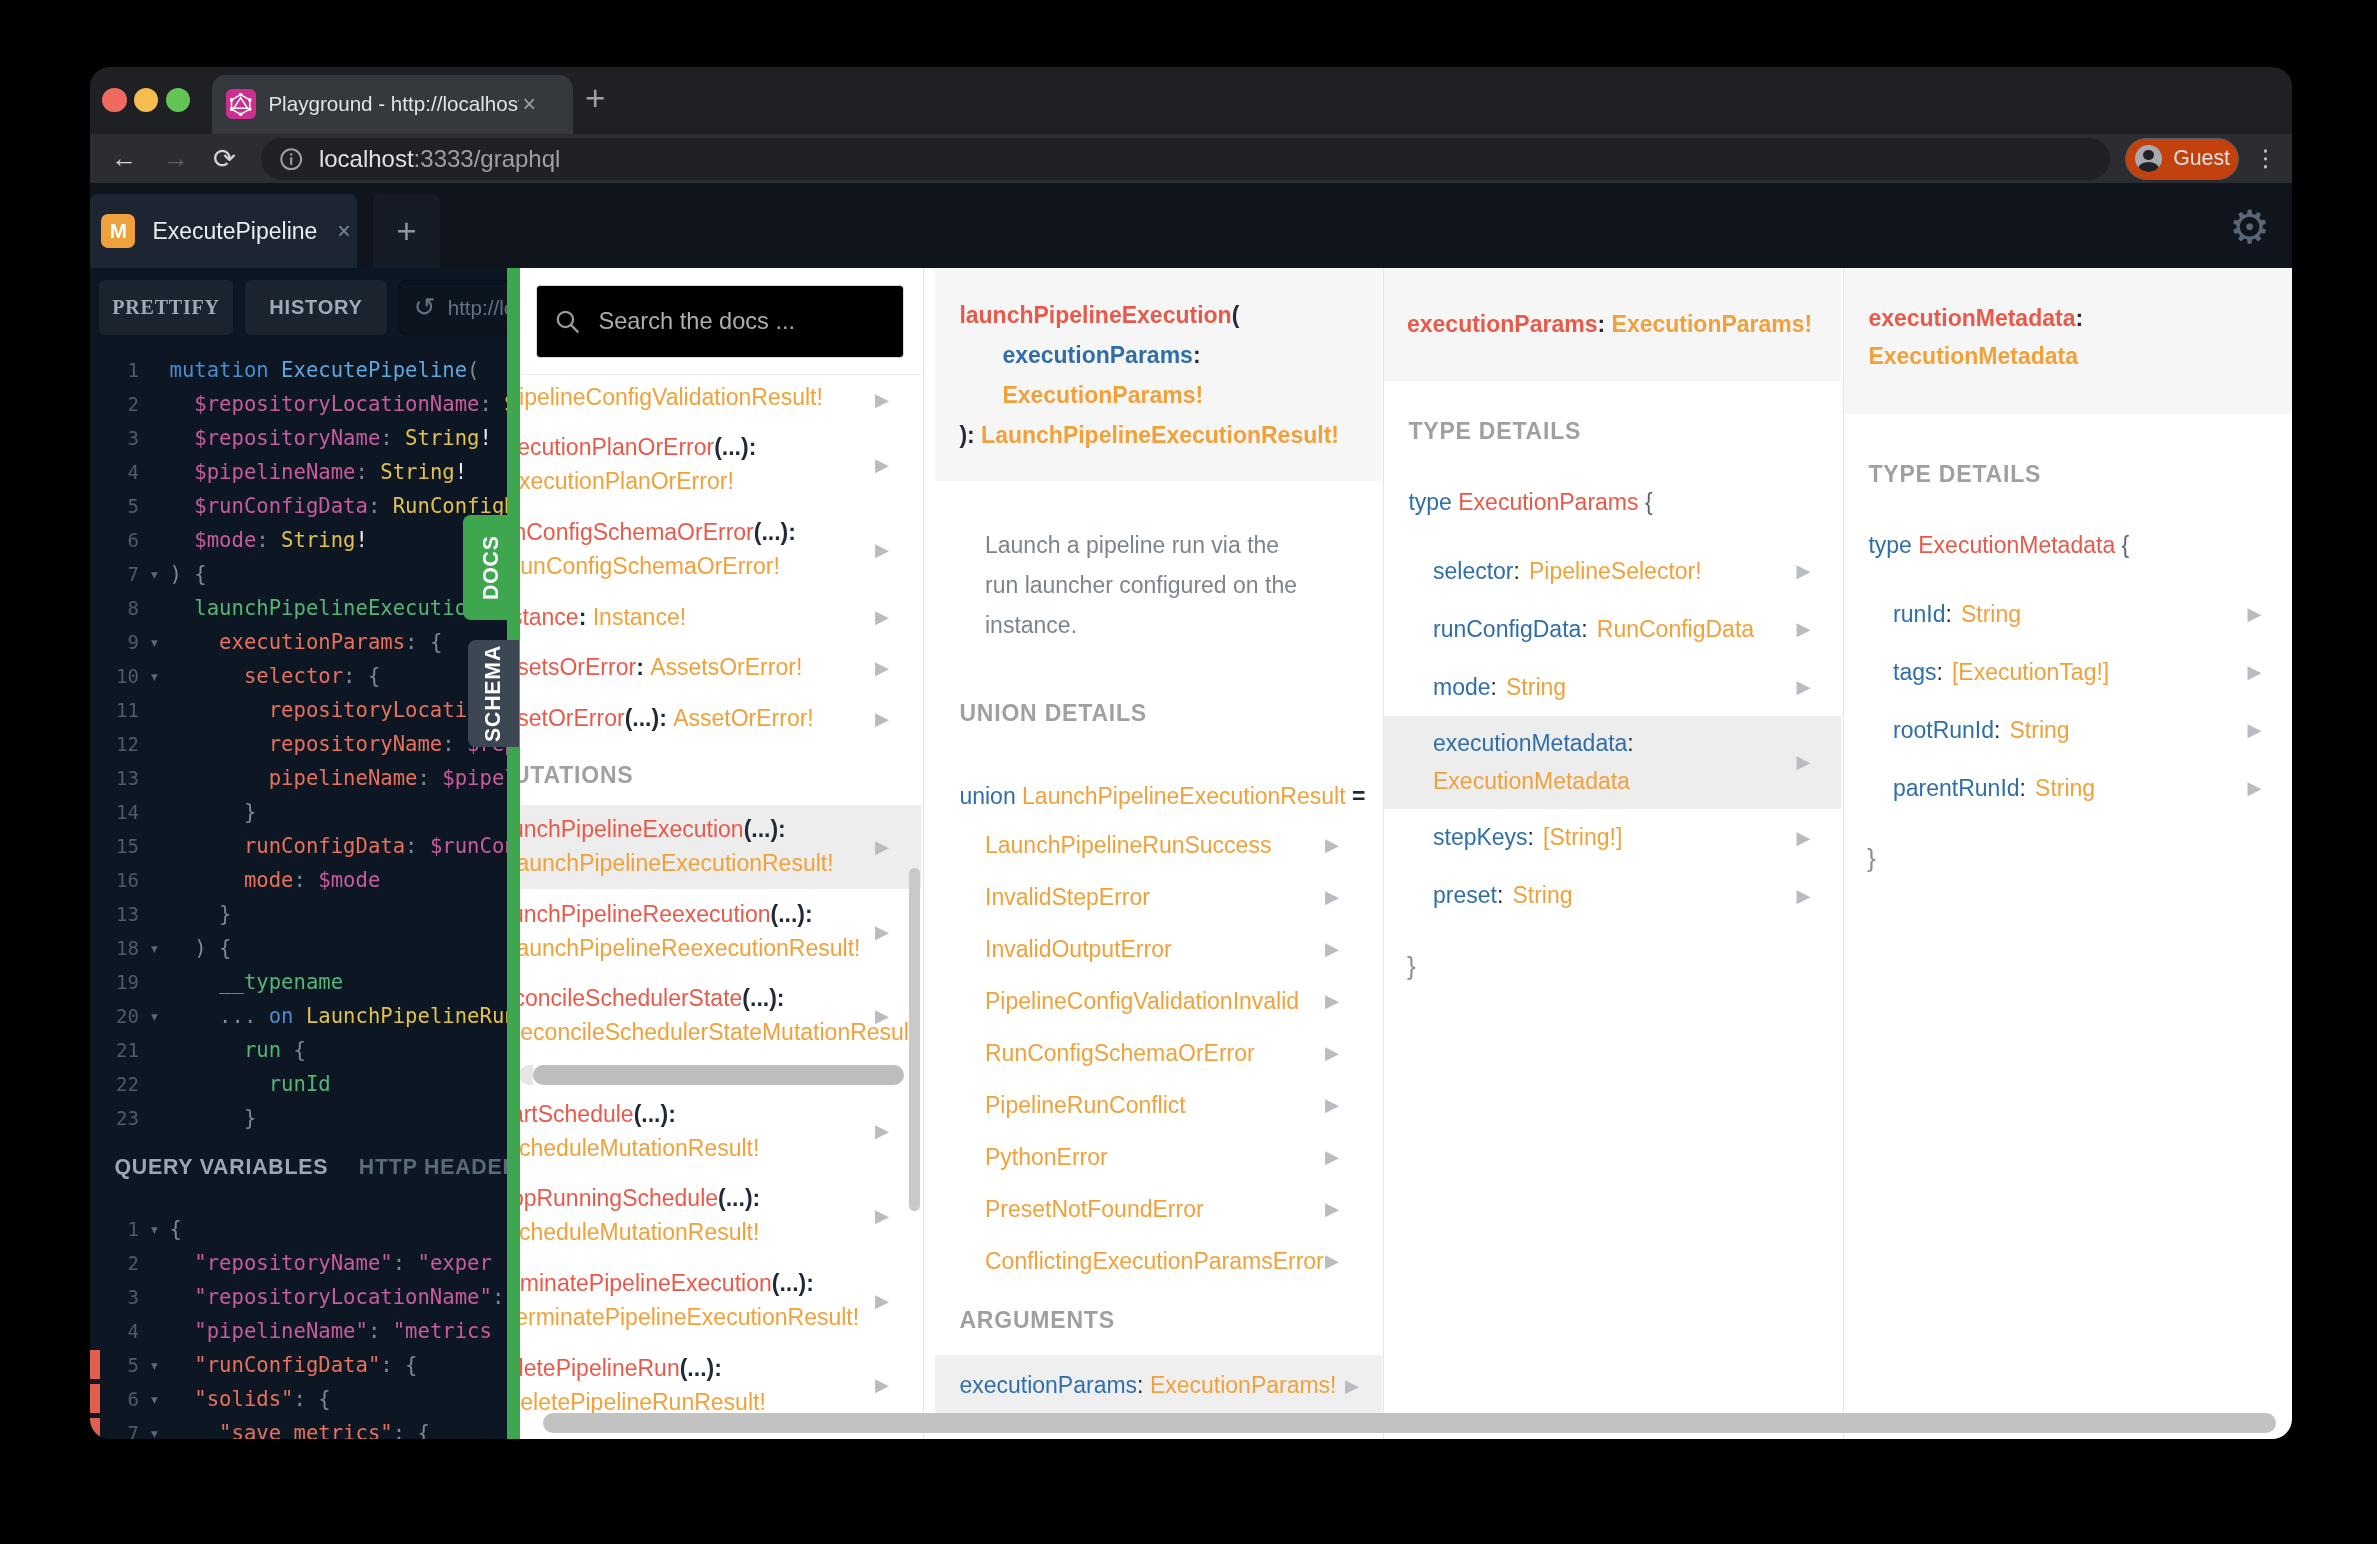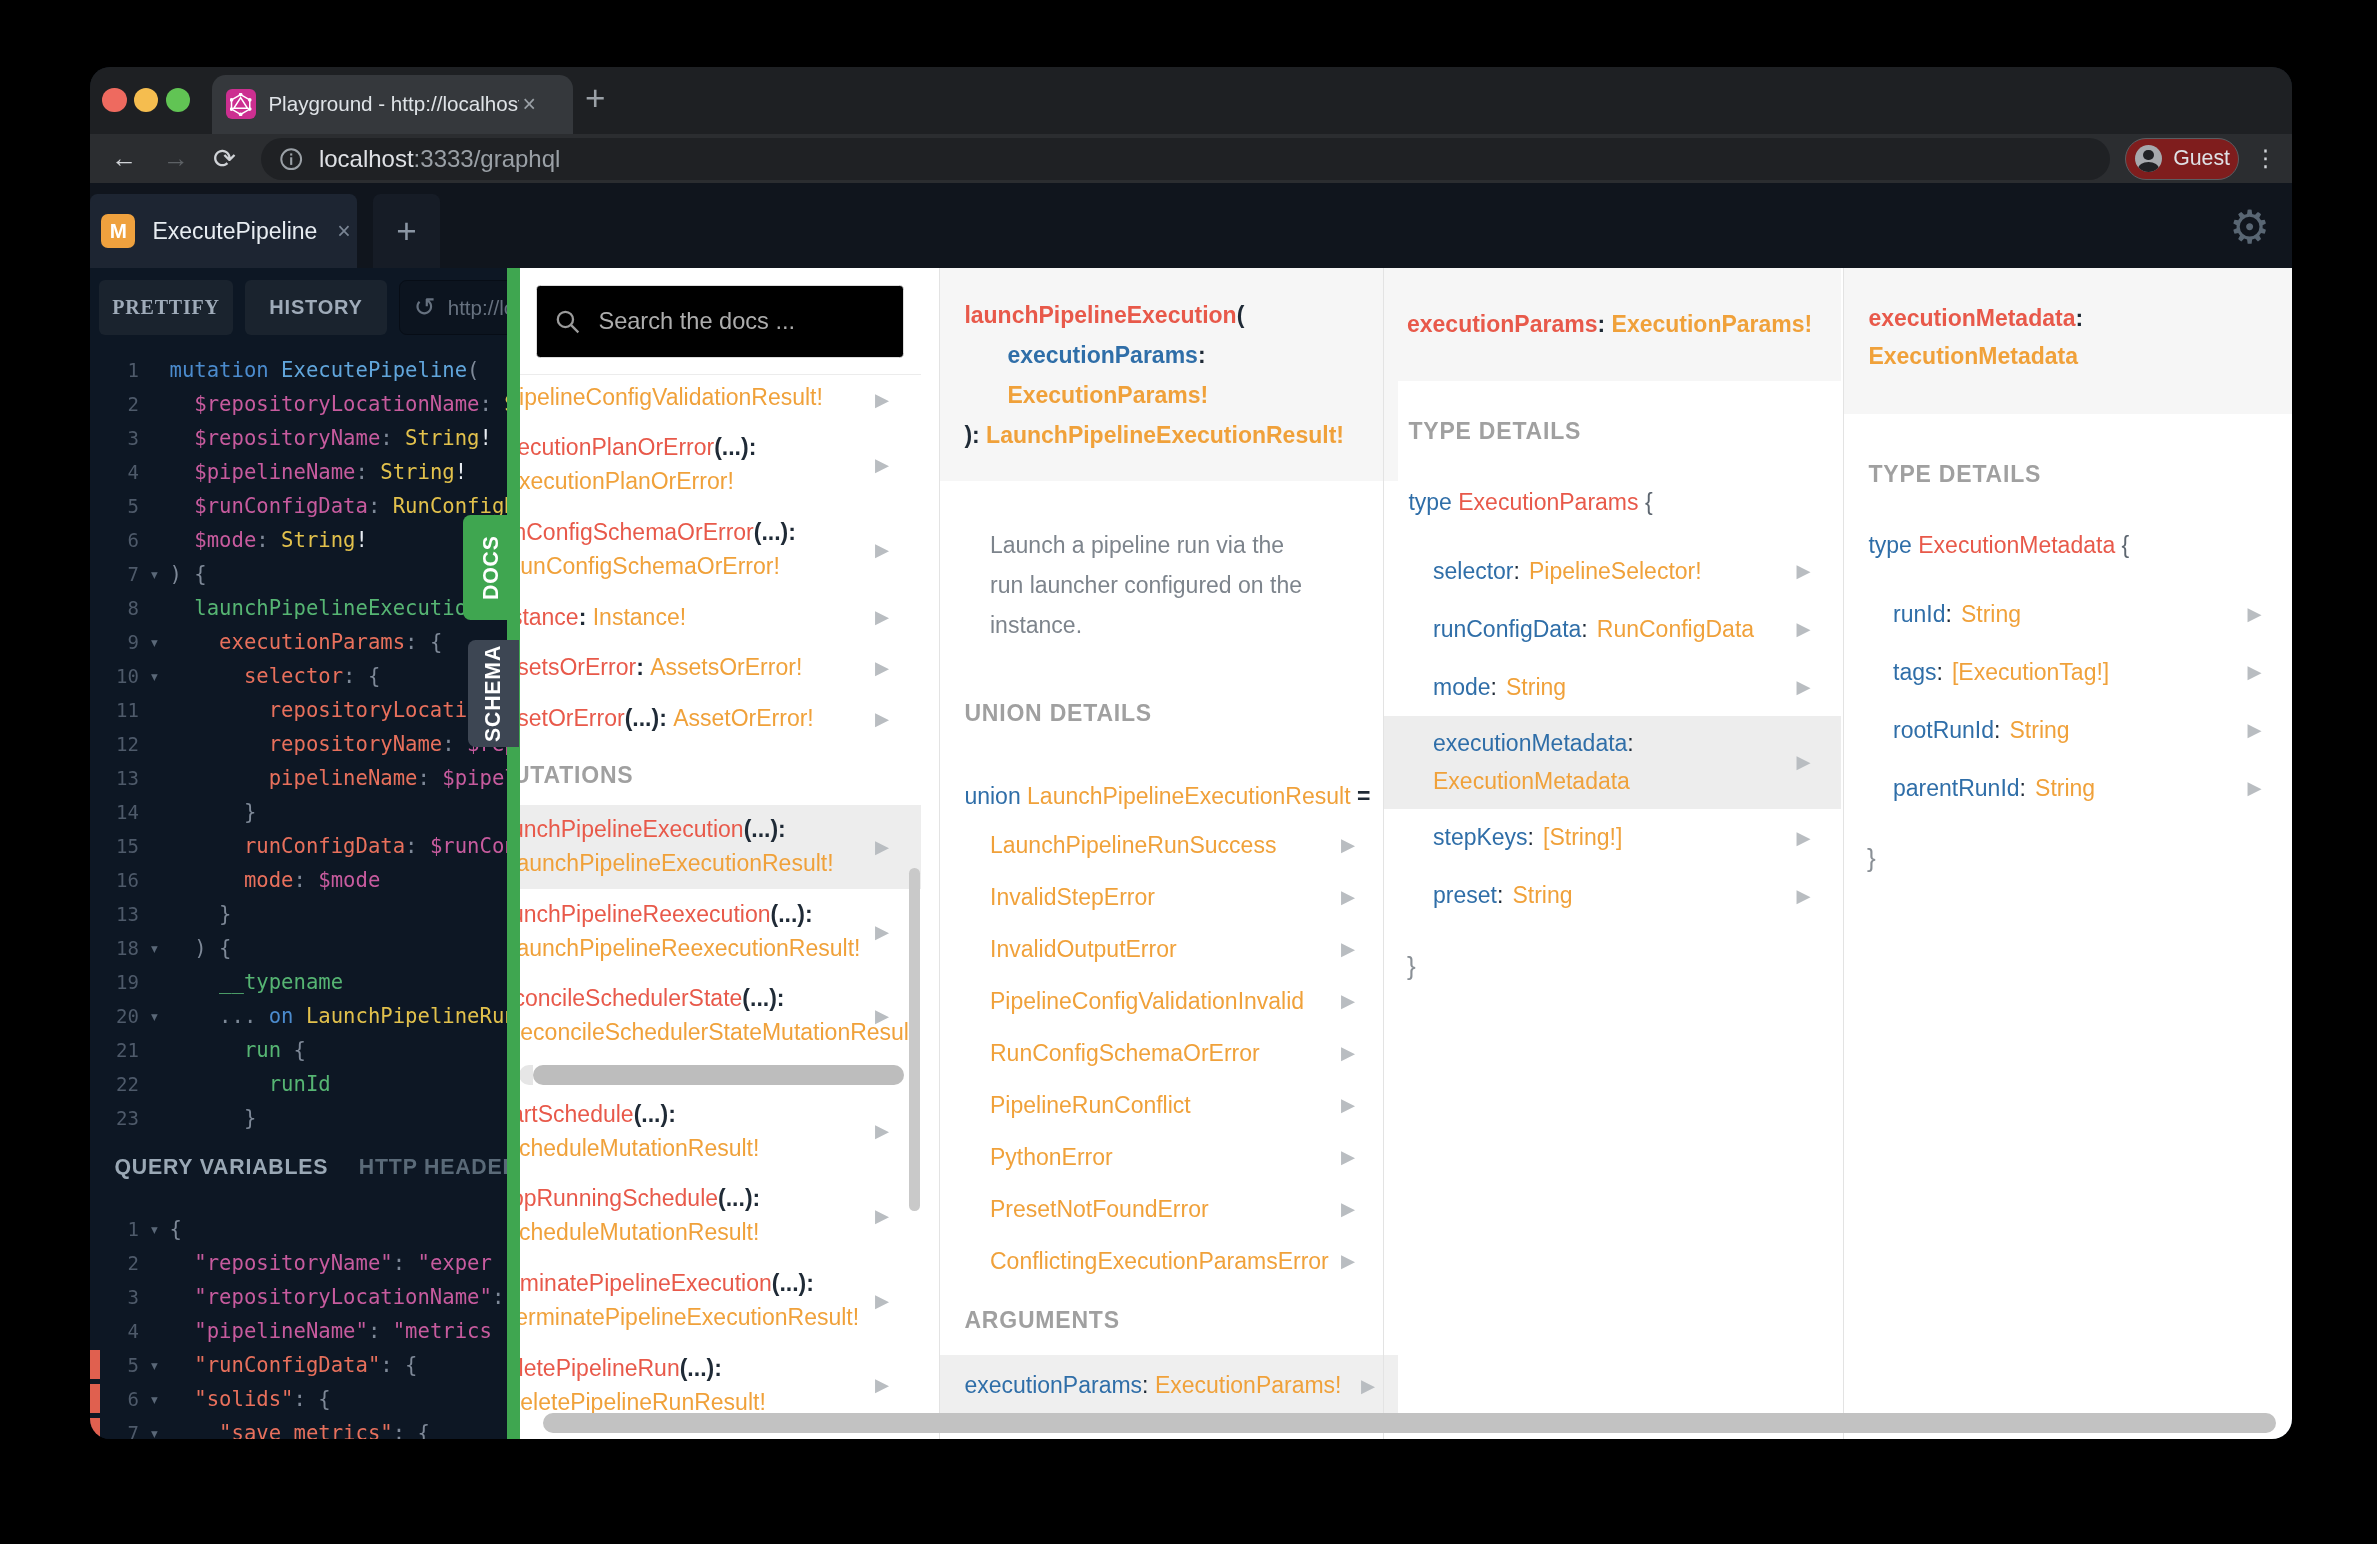--- a/index.html
+++ b/index.html
@@ -23,21 +23,21 @@
   .newtab { position:absolute; left:495px; top:10.7px; color:#9aa0a6; font-size:35px; font-weight:300; }
   .chrome-bar { position:absolute; left:0; top:67px; width:100%; height:49px; background:#2b2d30; }
   .navic { position:absolute; top:0; height:49px; display:flex; align-items:center; font-size:26px; color:#d0d3d7; }
   .nav-back{ left:21.3px; } .nav-fwd{ left:73px; color:#5d6165; } .nav-reload{ left:123px; font-size:27.4px; }
   .urlpill { position:absolute; left:171px; top:3.8px; width:1849px; height:42px; background:#1f2124;
              border-radius:21.3px; display:flex; align-items:center; }
   .info-ic { margin-left:18.3px; flex:none; }
   .urltxt { margin-left:15.2px; font-size:24px; color:#dfe1e5; white-space:nowrap; }
   .urltxt .dim { color:#9aa0a6; }
   .guest { position:absolute; left:2035px; top:3.8px; width:114px; height:42px; border:1.5px solid #5a5d61;
-           background:#7f1d1d; border-radius:21.3px; display:flex; align-items:center; }
+           background:#c2410c; border-radius:21.3px; display:flex; align-items:center; }
   .guest-av { width:27.4px; height:27.4px; margin-left:9.1px; border-radius:50%; background:#a6a9ad; overflow:hidden; position:relative; flex:none;}
   .guest-av:before{ content:""; position:absolute; left:8.4px; top:4.6px; width:10.7px; height:10.7px; border-radius:50%; background:#202225;}
   .guest-av:after{ content:""; position:absolute; left:3px; top:17px; width:21.3px; height:13.7px; border-radius:50%; background:#202225;}
   .guest-lb { margin-left:10.7px; color:#dfe1e5; font-size:21.3px; }
   .menu-dots { position:absolute; left:2164px; top:0; height:49px; display:flex; align-items:center;
                color:#d0d3d7; font-size:23px; letter-spacing:0; }
 
   
   .app-tabs { position:absolute; left:0; top:116px; width:100%; height:85px; background:#10151d; }
   .atab { position:absolute; left:0; top:10.7px; width:267px; height:75px; background:#1d2532;
@@ -81,21 +81,21 @@
   .c-k{color:#4b8bcd;} .c-o{color:#61a6dc;} .c-v{color:#c75b9e;} .c-p{color:#7e8998;}
   .c-t{color:#e2c14c;} .c-w{color:#e8edf3;} .c-g{color:#56b573;} .c-s{color:#e8705c;} .c-m{color:#c75b9e;}
   .qv-head { position:absolute; left:0; top:874px; width:417px; height:50px; display:flex; align-items:center;text-align:right; }
   .qv-lb { margin-left:24.4px; color:#9aa8b5; font-weight:bold; font-size:21.3px; letter-spacing:0.8px; white-space:nowrap;}
   .hh-lb { margin-left:30.5px; color:#5a6a78; font-weight:bold; font-size:21.3px; letter-spacing:0.8px; white-space:nowrap;}
 
   
   .docs { position:absolute; left:429px; top:0; width:1773px; height:100%; background:#fff; color:#1f2a36; }
   .dcol { position:absolute; top:0; height:1171px; overflow:hidden; }
   .col1 { left:0; width:402px; }
-  .col2 { left:420px; width:459px; border-left:1.5px solid #e3e3e3; }
+  .col2 { left:404px; width:459px; border-left:1.5px solid #e3e3e3;padding-left:11px; }
   .col3 { left:864px; width:458px; border-left:1.5px solid #e3e3e3; }
   .col4 { left:1324px; width:449px; border-left:1.5px solid #e3e3e3; }
 
   .search-wrap { height:107px; border-bottom:1.5px solid #ececec; padding:17px; }
   .search-box { height:73px; border:1.5px solid #dcdcdc; border-radius:4.6px; background:#000000;
                 display:flex; align-items:center; }
   .search-box .ph { margin-left:17px; color:#adadad; font-size:23.6px; }
 
   .list { position:relative; height:1043px; overflow:hidden; padding-top:3px; }
   .row { position:relative; padding:7.6px 0 9.1px 0; }

